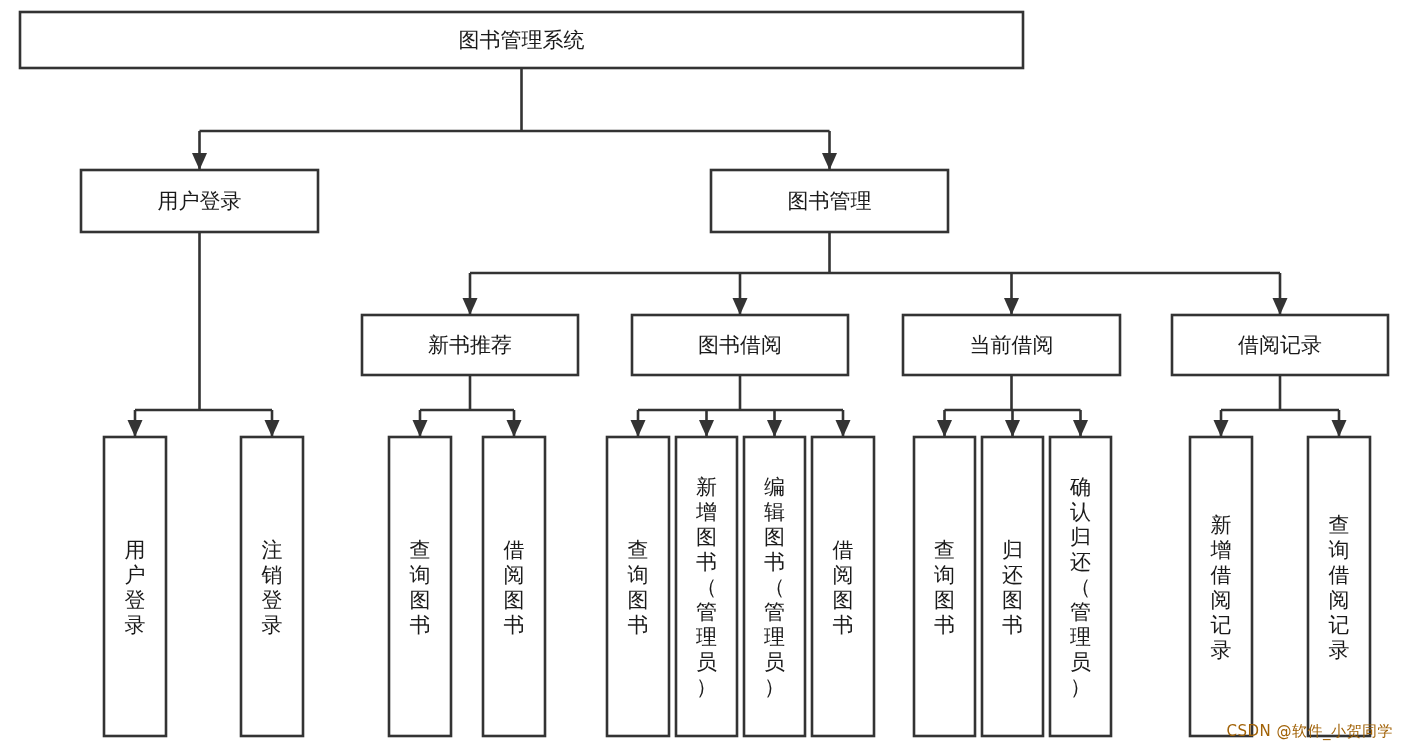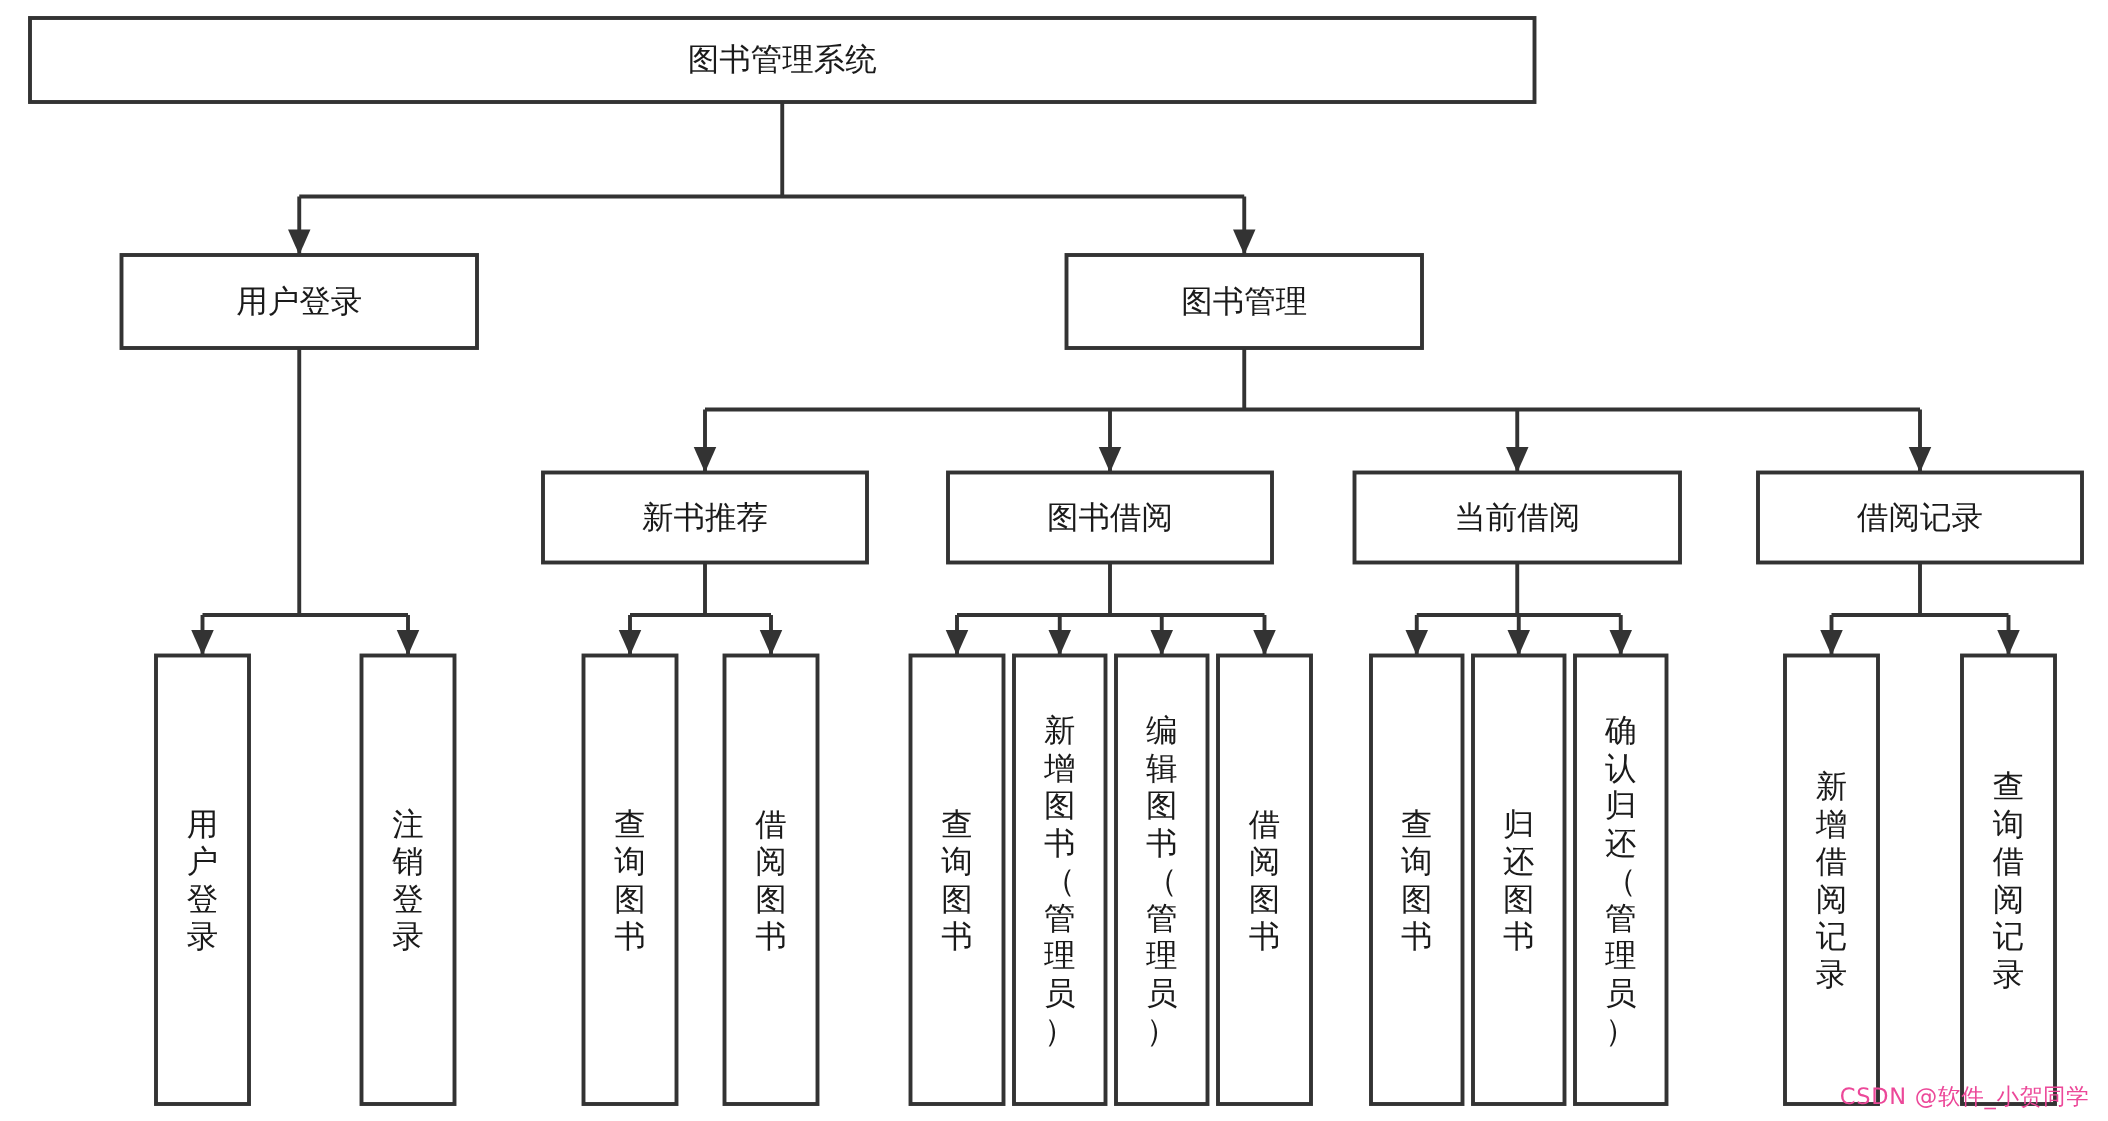--- a/index.html
+++ b/index.html
@@ -54,21 +54,21 @@
     font-size: 21px;
     fill: #1a1a1a;
     text-anchor: middle;
   }
   .watermark {
     position: absolute;
     right: 12px;
     bottom: 6px;
     font-family: "DejaVu Sans", "Liberation Sans", sans-serif;
     font-size: 15px;
-    color: #ec4899;
+    color: #a16207;
     white-space: nowrap;
     letter-spacing: 0.5px;
     user-select: none;
   }
 </style>
 </head>
 <body>
 
 <div id="diagram-root">
   <svg id="flowchart" viewBox="0 0 1405 747">

